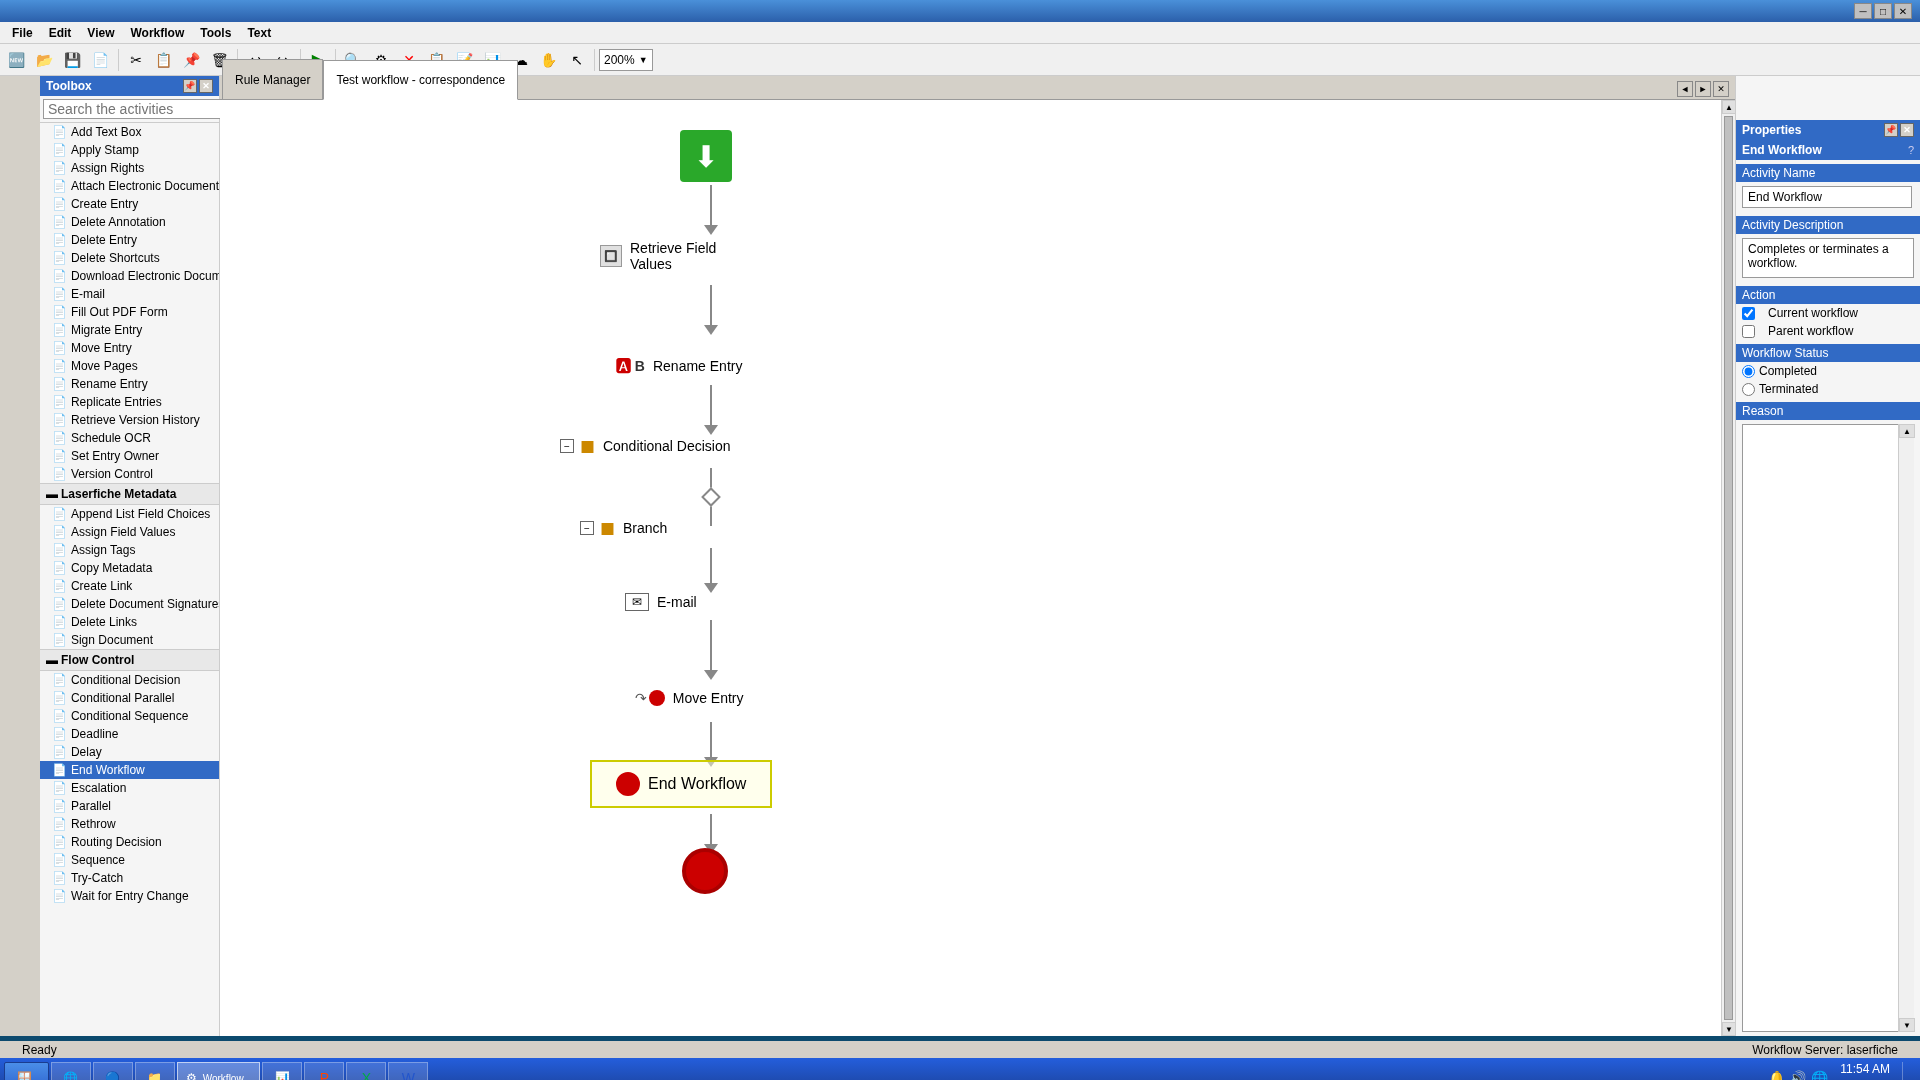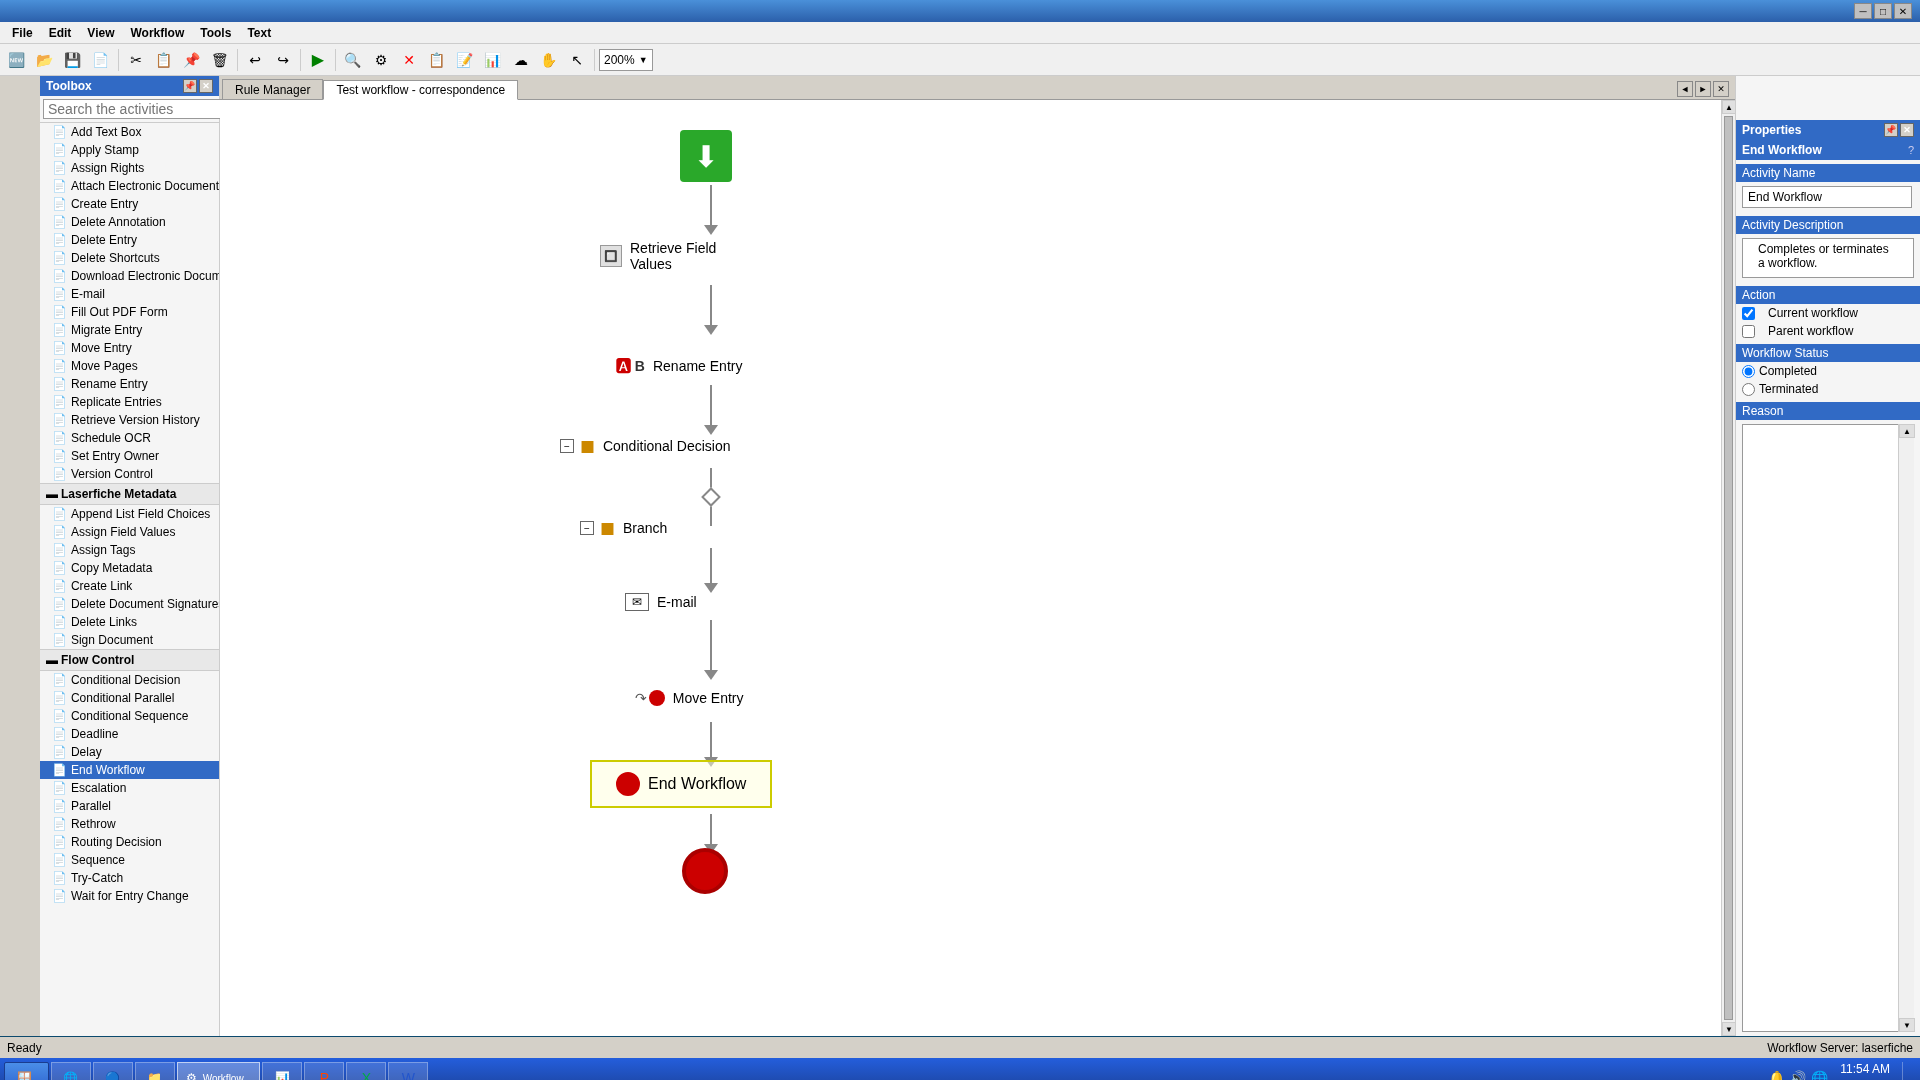--- a/index.html
+++ b/index.html
@@ -153,21 +153,21 @@
       border-bottom: 1px solid #999;
       height: 24px;
     }
     .tab {
       background: #d4d0c8;
       border: 1px solid #999;
       border-bottom: none;
       padding: 2px 12px;
       cursor: pointer;
       font-size: 12px;
-      height: 20px;
+      height: 40px;
       display: flex;
       align-items: center;
     }
     .tab.active {
       background: white;
       position: relative;
       bottom: -1px;
       border-bottom: 1px solid white;
     }
     .tab-controls { margin-left: auto; display: flex; gap: 2px; padding-right: 4px; padding-bottom: 2px; }
@@ -241,39 +241,39 @@
     .props-value-box {
       background: white;
       border: 1px solid #999;
       padding: 3px 5px;
       font-size: 12px;
       width: 100%;
     }
     .props-desc-box {
       background: white;
       border: 1px solid #999;
-      padding: 3px 15px;
+      padding: 3px 5px;
       font-size: 11px;
       width: 100%;
       min-height: 40px;
     }
     .props-checkbox-row { display: flex; align-items: center; gap: 13px; padding: 2px 6px; }
     .props-radio-row { display: flex; align-items: center; gap: 4px; padding: 2px 6px; }
     .scroll-btn { width: 16px; height: 14px; background: #e0e0e0; border: 1px solid #ccc; display: flex; align-items: center; justify-content: center; font-size: 8px; cursor: pointer; }
     #props-body { display: flex; flex-direction: column; flex: 1; }
 
     
     #status-bar {
       background: #d4d0c8;
       height: 22px;
       display: flex;
       align-items: center;
       justify-content: space-between;
-      padding: 0 7px;
-      border-top: 1px solid #0c4a6e;
+      padding: 0 22px;
+      border-top: 5px solid #0c4a6e;
       font-size: 11px;
     }
 
     
     #taskbar {
       background: linear-gradient(to bottom, #245edc, #1a3d8f);
       height: 40px;
       display: flex;
       align-items: center;
       padding: 0 4px;

